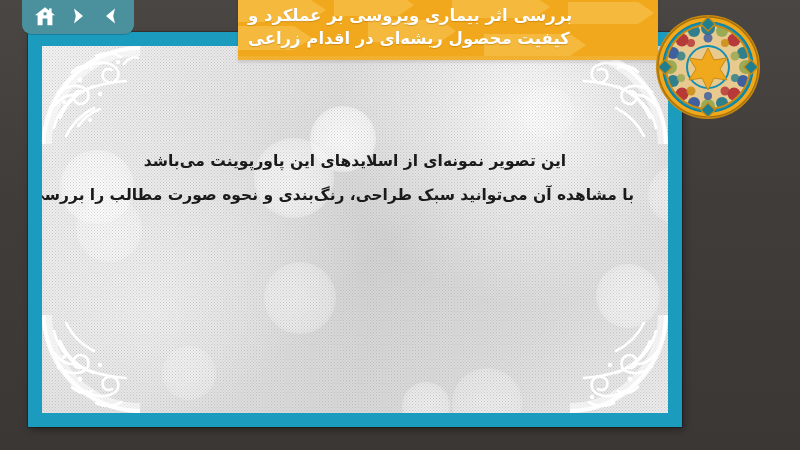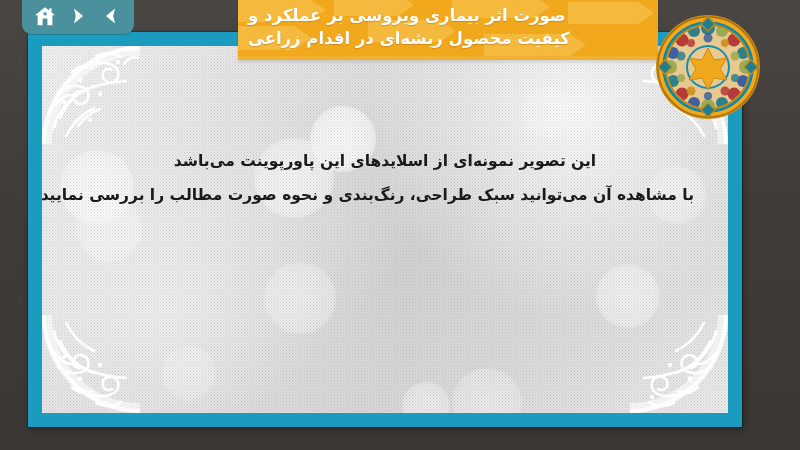--- a/index.html
+++ b/index.html
@@ -51,21 +51,21 @@
     justify-content: center;
     cursor: pointer;
   }
   .navbtn svg { display:block; }
 
   
   #slide {
     position: absolute;
     left: 28px;
     top: 32px;
-    width: 714px;
+    width: 654px;
     height: 395px;
     background: #1b9cbe;
     box-shadow: 0 0 0 1px rgba(0,0,0,.25), 2px 3px 7px rgba(0,0,0,.35);
     overflow: hidden;
     z-index: 10;
   }
 
   
   #canvas {
     position: absolute;
@@ -337,21 +337,21 @@
         <path d="M246 40 h86 l16 11 l-16 11 h-86 Z"></path>
         <path d="M330 8 h70 l16 11 l-16 11 h-70 Z"></path>
       </g>
       <g fill="#ffffff" opacity=".16">
         <rect x="0" y="0" width="420" height="3"></rect>
         <rect x="0" y="62" width="420" height="4"></rect>
       </g>
     </svg>
 
     <div id="title-text">
-      <span>صورت اثر بیماری ویروسی بر عملکرد و</span>
+      <span>بررسی اثر بیماری ویروسی بر عملکرد و</span>
       <span>کیفیت محصول ریشه‌ای در اقدام زراعی</span>
     </div>
   </div>
 
   <div id="medallion">
     <svg width="106" height="106" viewBox="0 0 106 106" aria-hidden="true">
       <defs>
         <clipPath id="medclip">
             <circle cx="53" cy="53" r="42"></circle>
           </clipPath>

